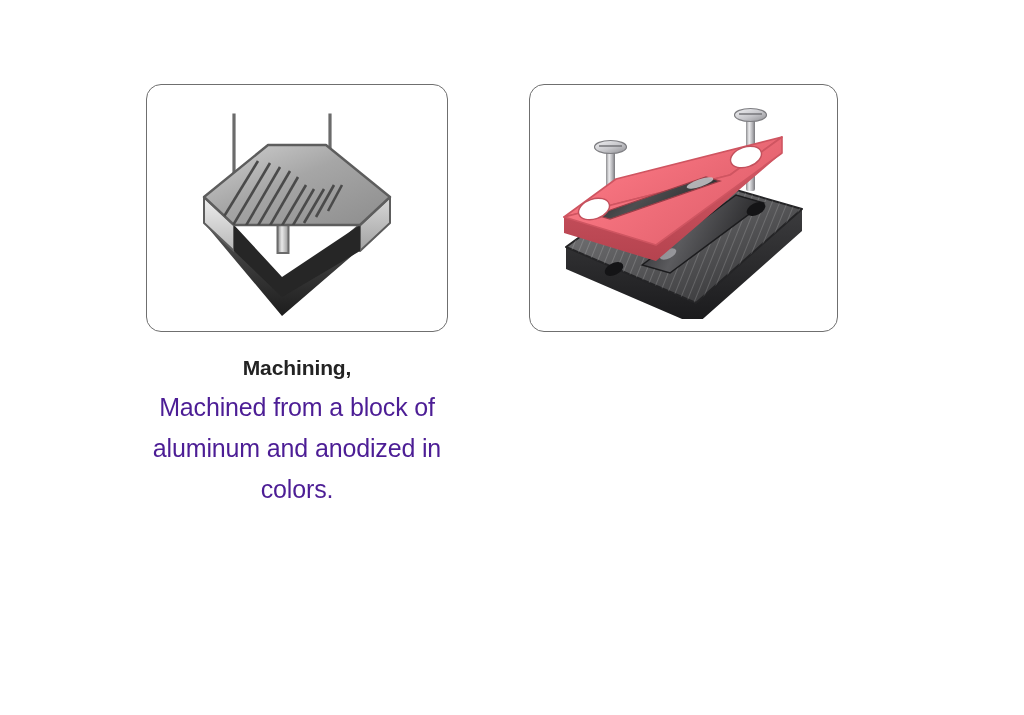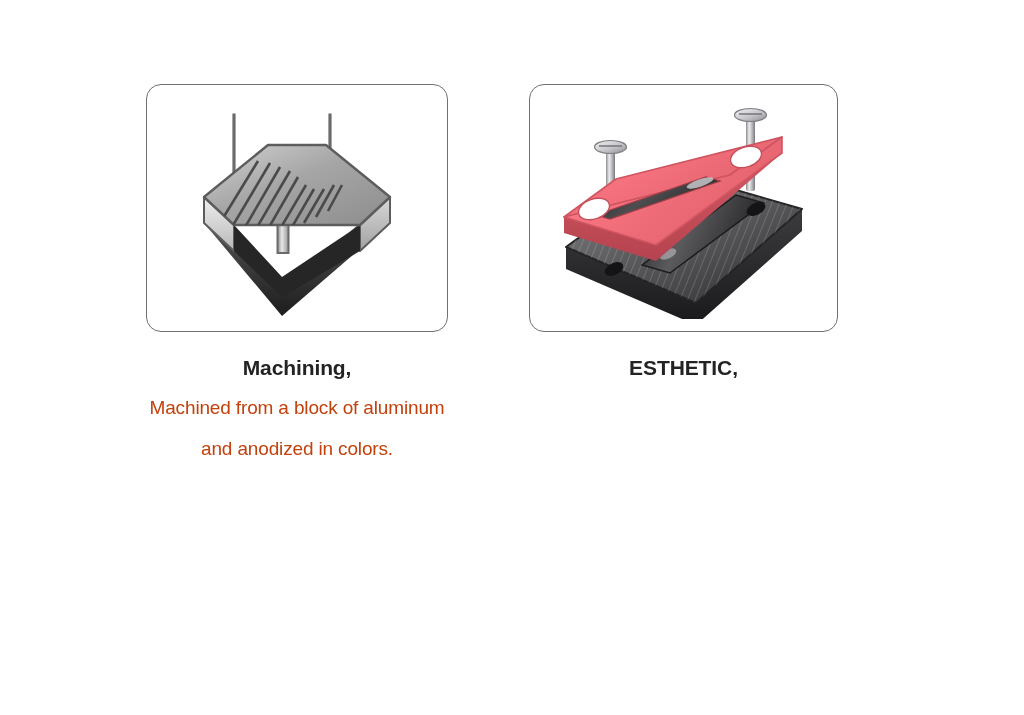--- a/index.html
+++ b/index.html
@@ -69,23 +69,23 @@
     margin: 0;
     font-size: 21px;
     font-weight: bold;
     color: #232323;
     letter-spacing: -0.1px;
     line-height: 27px;
   }
 
   .feature-desc {
     margin: 6px 0 0 0;
-    font-size: 19px;
+    font-size: 25px;
     font-weight: 400;
-    color: #c2410c;
+    color: #4c1d95;
     line-height: 41px;
     letter-spacing: -0.15px;
   }
 
   .feature--machining .feature-desc { width: 312px; margin-left: -5px; }
   .feature--esthetic  .feature-desc { width: 330px; margin-left: -11px; }
 </style>
 </head>
 <body>
 
@@ -250,18 +250,17 @@
             <line x1="49" y1="49" x2="72" y2="49" stroke="#76767a" stroke-width="1.6"></line>
           </g>
           <g>
             <ellipse cx="200.5" cy="18" rx="16" ry="6.5" fill="url(#screwHead)" stroke="#7e7e82" stroke-width="1.2"></ellipse>
             <line x1="189" y1="17" x2="212" y2="17" stroke="#76767a" stroke-width="1.6"></line>
           </g>
         </svg>
       </div>
 
       <div class="feature-text">
-        <h3 class="feature-title">ESTHETIC,</h3>
       </div>
     </div>
 
   </div>
 </div>
 
 </body></html>

